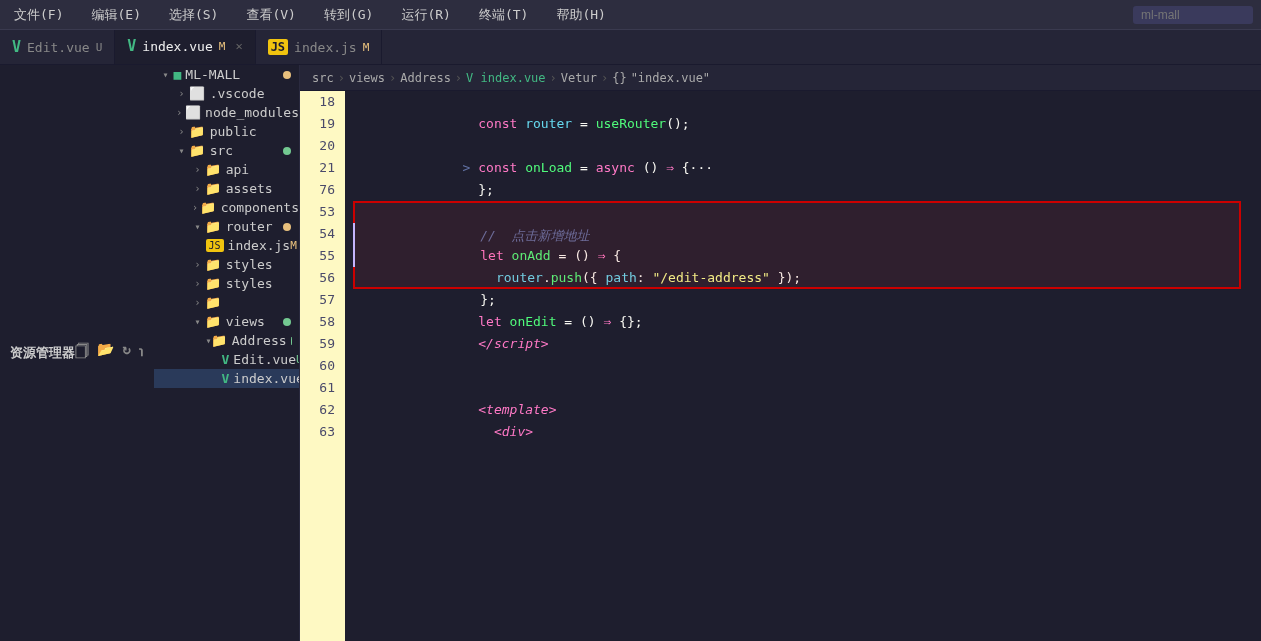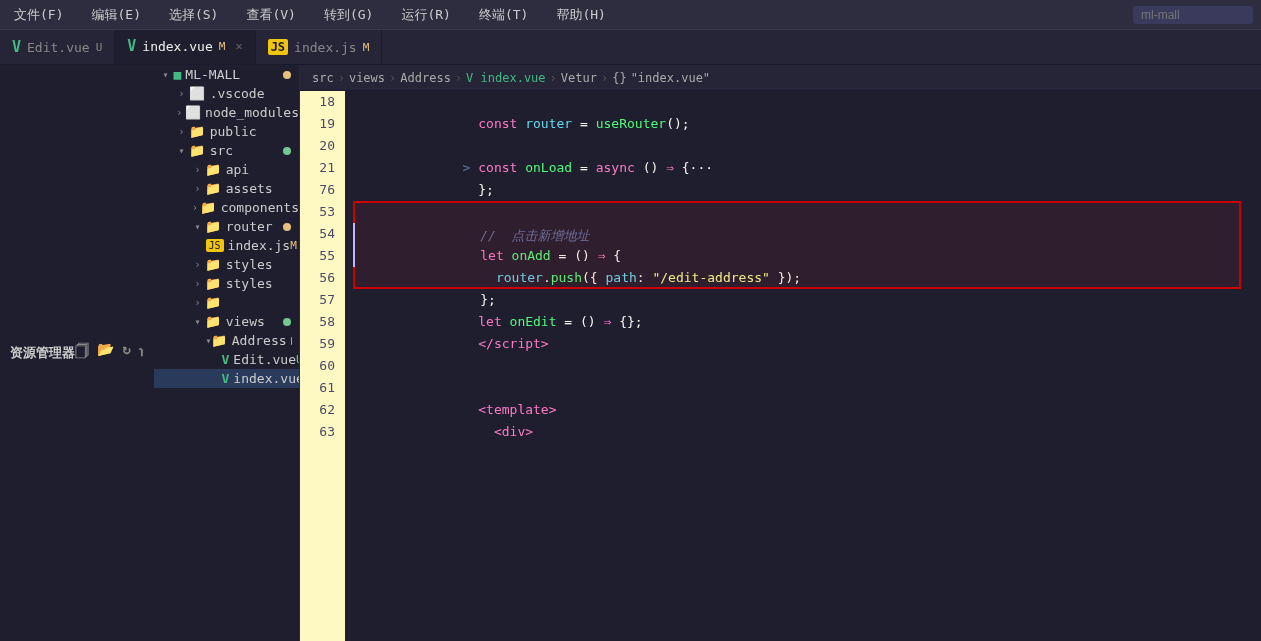--- a/index.html
+++ b/index.html
@@ -199,21 +199,21 @@
       border-right: 2px solid #cc0000;
       border-bottom: 2px solid #cc0000;
     }
     
     .kw { color: #ff79c6; } 
     .fn { color: #50fa7b; }
     .str { color: #f1fa8c; }
     .cm { color: #6272a4; font-style: italic; }
     .cm-cn { color: #50fa7b; font-style: italic; }
     .prop { color: #66d9ef; }
-    .tag { color: #ff79c6; }
+    .tag { color: #ff79c6; font-style: italic; }
     .punct { color: #f8f8f2; }
     .arrow { color: #ff79c6; }
     .router-color { color: #66d9ef; }
 
     .collapsed-line { color: #6272a4; }
   </style>
 </head>
 <body>
 
 <div class="menu-bar">

